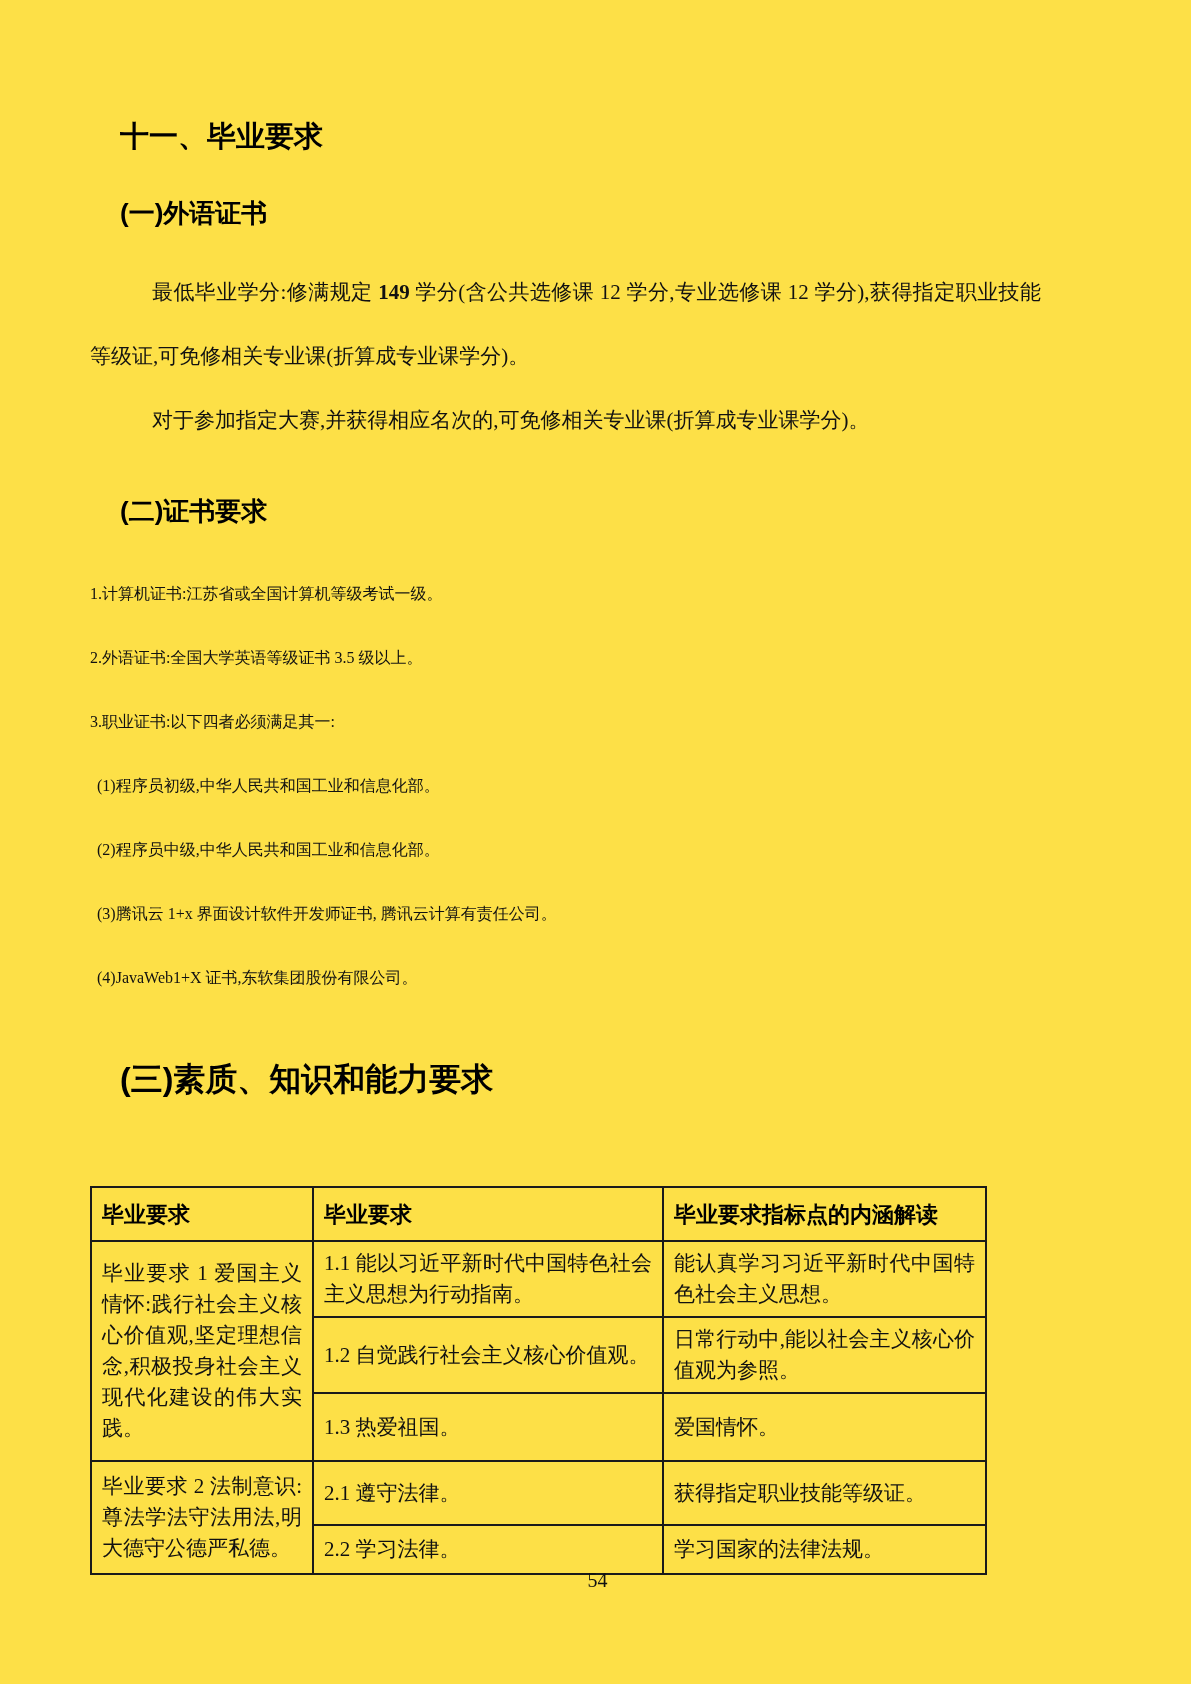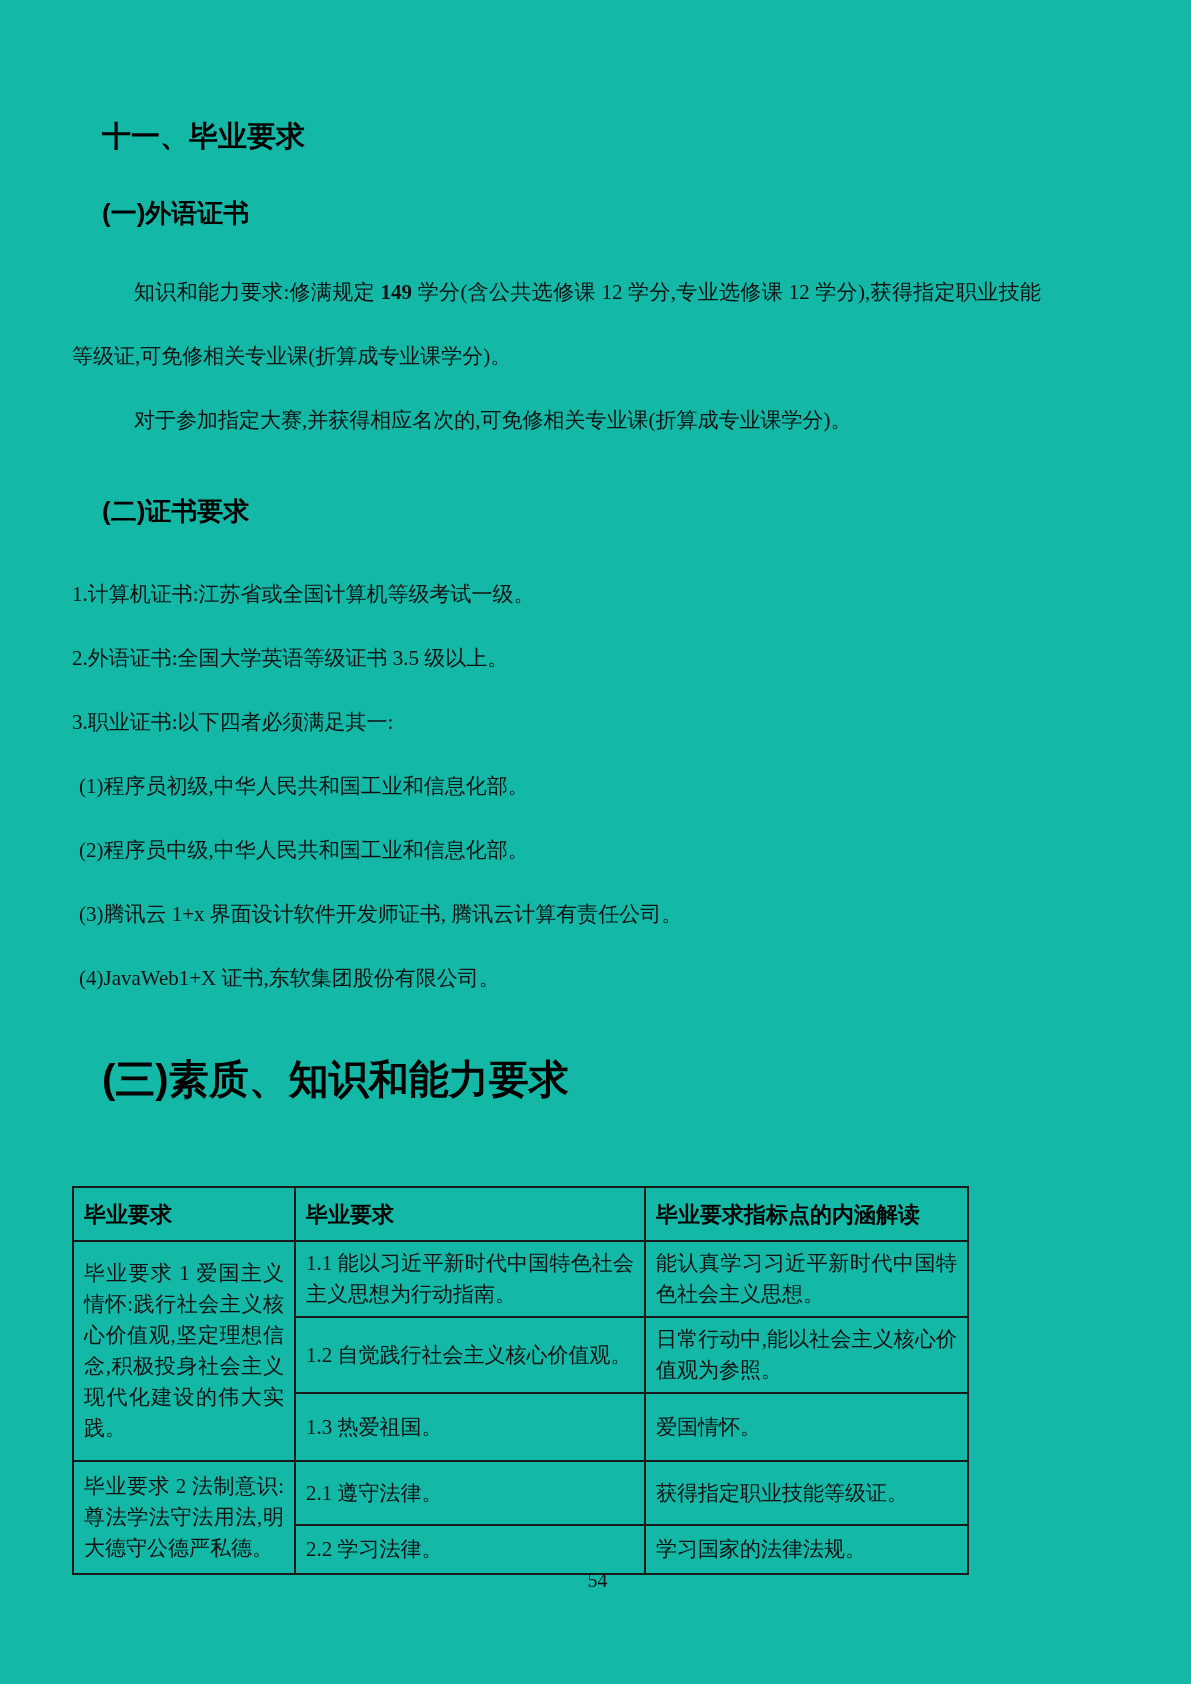--- a/index.html
+++ b/index.html
@@ -1,47 +1,47 @@
 <!DOCTYPE html>
 <html lang="zh"><head>
 <meta charset="utf-8">
 <style>
   html,body{margin:0;padding:0;background:#888;}
   .page{
     position:relative;
     width:1191px;height:1684px;
     margin:0 auto;
-    background:#14b8a6;
+    background:#fde047;
     color:#111;
     font-family:"Liberation Serif","DejaVu Serif",serif;
     box-sizing:border-box;
-    padding:118px 150px 0 72px;
+    padding:118px 150px 0 90px;
     overflow:hidden;
   }
   .heading{
     font-family:"Liberation Sans","DejaVu Sans",sans-serif;
     font-weight:bold;
     color:#000;
     margin:0 0 0 30px;
   }
   .h1{font-size:29px;line-height:36px;margin-top:0;}
   .h2{font-size:26px;line-height:34px;margin-top:42px;}
-  .h3{font-size:40px;line-height:38px;margin-top:50px;}
+  .h3{font-size:32px;line-height:38px;margin-top:50px;}
   .body-text{
     font-size:21px;
     line-height:64px;
     text-align:justify;
     margin:0;
     color:#111;
   }
   .para{ text-indent:62px; }
   .para-first{ margin-top:30px; }
   .bold-num{ font-weight:bold; }
   .cert-list{ margin-top:34px; }
-  .cert-item{ margin:0; font-size:21px; line-height:64px; color:#111; }
+  .cert-item{ margin:0; font-size:16px; line-height:64px; color:#111; }
   .cert-item.sub{ padding-left:7px; }
 
   table.req-table{
     width:895px;
     margin-top:88px;
     border-collapse:collapse;
     table-layout:fixed;
   }
   .req-table col.c1{width:222px;}
   .req-table col.c2{width:350px;}
@@ -82,21 +82,21 @@
 </style>
 </head>
 <body>
 
 <div class="page">
 
   <h1 class="heading h1">十一、毕业要求</h1>
 
   <h2 class="heading h2">(一)外语证书</h2>
 
-  <p class="body-text para para-first"><span>知识和能力要求:修满规定 </span><span class="bold-num">149</span><span> 学分(含公共选修课 12 学分,专业选修课 12 学分),获得指定职业技能等级证,可免修相关专业课(折算成专业课学分)。</span></p>
+  <p class="body-text para para-first"><span>最低毕业学分:修满规定 </span><span class="bold-num">149</span><span> 学分(含公共选修课 12 学分,专业选修课 12 学分),获得指定职业技能等级证,可免修相关专业课(折算成专业课学分)。</span></p>
 
   <p class="body-text para">对于参加指定大赛,并获得相应名次的,可免修相关专业课(折算成专业课学分)。</p>
 
   <h2 class="heading h2">(二)证书要求</h2>
 
   <div class="cert-list">
     <p class="cert-item">1.计算机证书:江苏省或全国计算机等级考试一级。</p>
     <p class="cert-item">2.外语证书:全国大学英语等级证书 3.5 级以上。</p>
     <p class="cert-item">3.职业证书:以下四者必须满足其一:</p>
     <p class="cert-item sub">(1)程序员初级,中华人民共和国工业和信息化部。</p>

